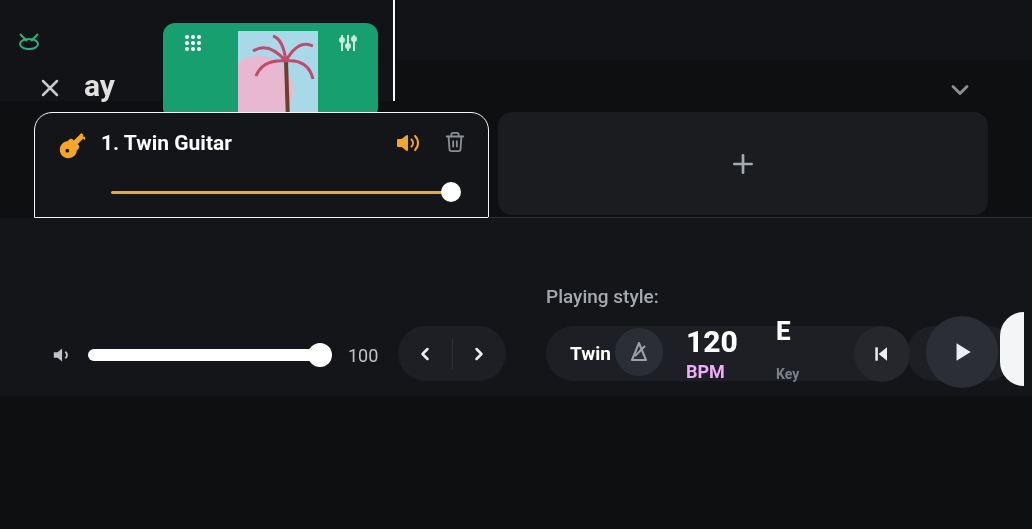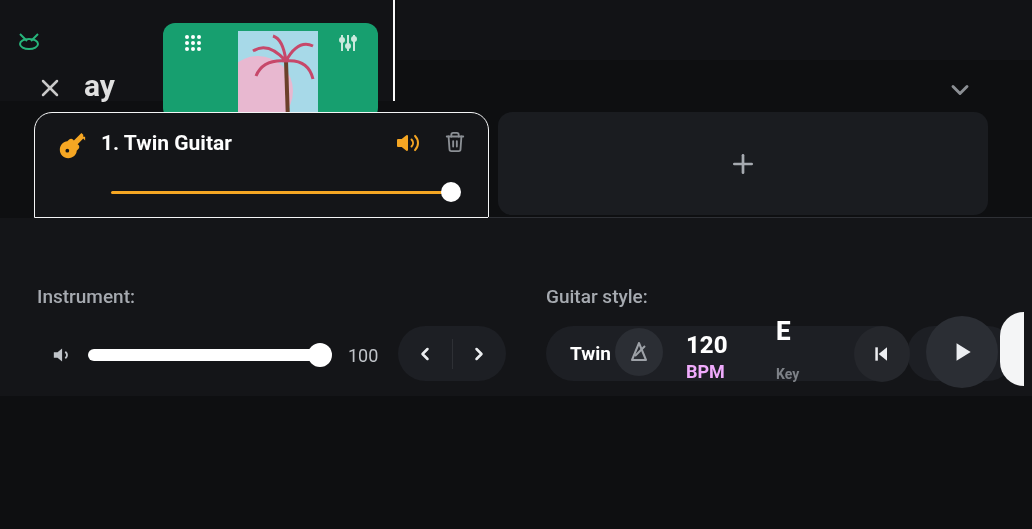--- a/index.html
+++ b/index.html
@@ -65,21 +65,21 @@
   .arrow-btn { color:#eceef1; cursor:pointer; padding:6px; }
 
   
   .bottom-bar { position: absolute; left:0; right:8px; bottom:0; height: 90px; }
   .master-vol { position:absolute; left:52px; bottom:30px; display:flex; align-items:center; gap:14px; }
   .mv-track { position:relative; width: 240px; height: 12px; background:#fff; border-radius:6px; }
   .mv-thumb { position:absolute; top:-6px; right:-4px; width:24px; height:24px; background:#fff; border-radius:50%; }
   .mv-value { color:#bfc3c8; font-size:18px; margin-left:6px; }
   .metronome-btn { position:absolute; left:615px; bottom:20px; width:48px; height:48px; border-radius:50%; background:#2b2e34; display:flex; align-items:center; justify-content:center; color:#9ea2a8; cursor:pointer;}
   .bpm-block { position:absolute; left:686px; bottom:14px; text-align:left; }
-  .bpm-block .val { font-size:24px; font-weight:800; line-height:1; }
+  .bpm-block .val { font-size:30px; font-weight:800; line-height:1; }
   .bpm-block .lab { font-size:18px; color:#f0abfc; font-weight:700; margin-top:4px; }
   .key-block { position:absolute; left:776px; bottom:14px; text-align:left; }
   .key-block .val { font-size:26px; font-weight:800; line-height:1; }
   .key-block .lab { font-size:14px; color:#7d8187; font-weight:700; margin-top:22px;}
   .circle-btn { position:absolute; bottom:14px; width:56px; height:56px; border-radius:50%; display:flex; align-items:center; justify-content:center; cursor:pointer; color:#eceef1;}
   .rewind-btn { left:854px; background:#25272c; }
   .play-btn { left:926px; background:#2b2e34; width:72px; height:72px; bottom:8px;}
   .right-cap { position:absolute; right:0; bottom:10px; width:24px; height:74px; background:#f4f5f6; border-top-left-radius:40px; border-bottom-left-radius:40px;}
   svg { display:block; }
 </style>
@@ -179,22 +179,21 @@
       <svg width="26" height="26" viewBox="0 0 24 24" fill="none" stroke="currentColor" stroke-width="2.5" stroke-linecap="round">
           <line x1="12" y1="4" x2="12" y2="20"></line>
           <line x1="4" y1="12" x2="20" y2="12"></line>
         </svg>
     </span>
   </div>
 
   <div class="hairline"></div>
 
   <div class="panel">
-    <div class="section-label sec-inst">Instrument:</div>
-    <div class="section-label sec-style">Guitar style:</div>
+    <div class="section-label sec-style">Playing style:</div>
 
     <div class="arrow-group ag-inst">
       <span class="arrow-btn">
         <svg width="20" height="20" viewBox="0 0 24 24" fill="none" stroke="currentColor" stroke-width="3" stroke-linecap="round" stroke-linejoin="round">
             <polyline points="15 18 9 12 15 6"></polyline>
           </svg>
       </span>
       <div class="divider"></div>
       <span class="arrow-btn">
         <svg width="20" height="20" viewBox="0 0 24 24" fill="none" stroke="currentColor" stroke-width="3" stroke-linecap="round" stroke-linejoin="round">

